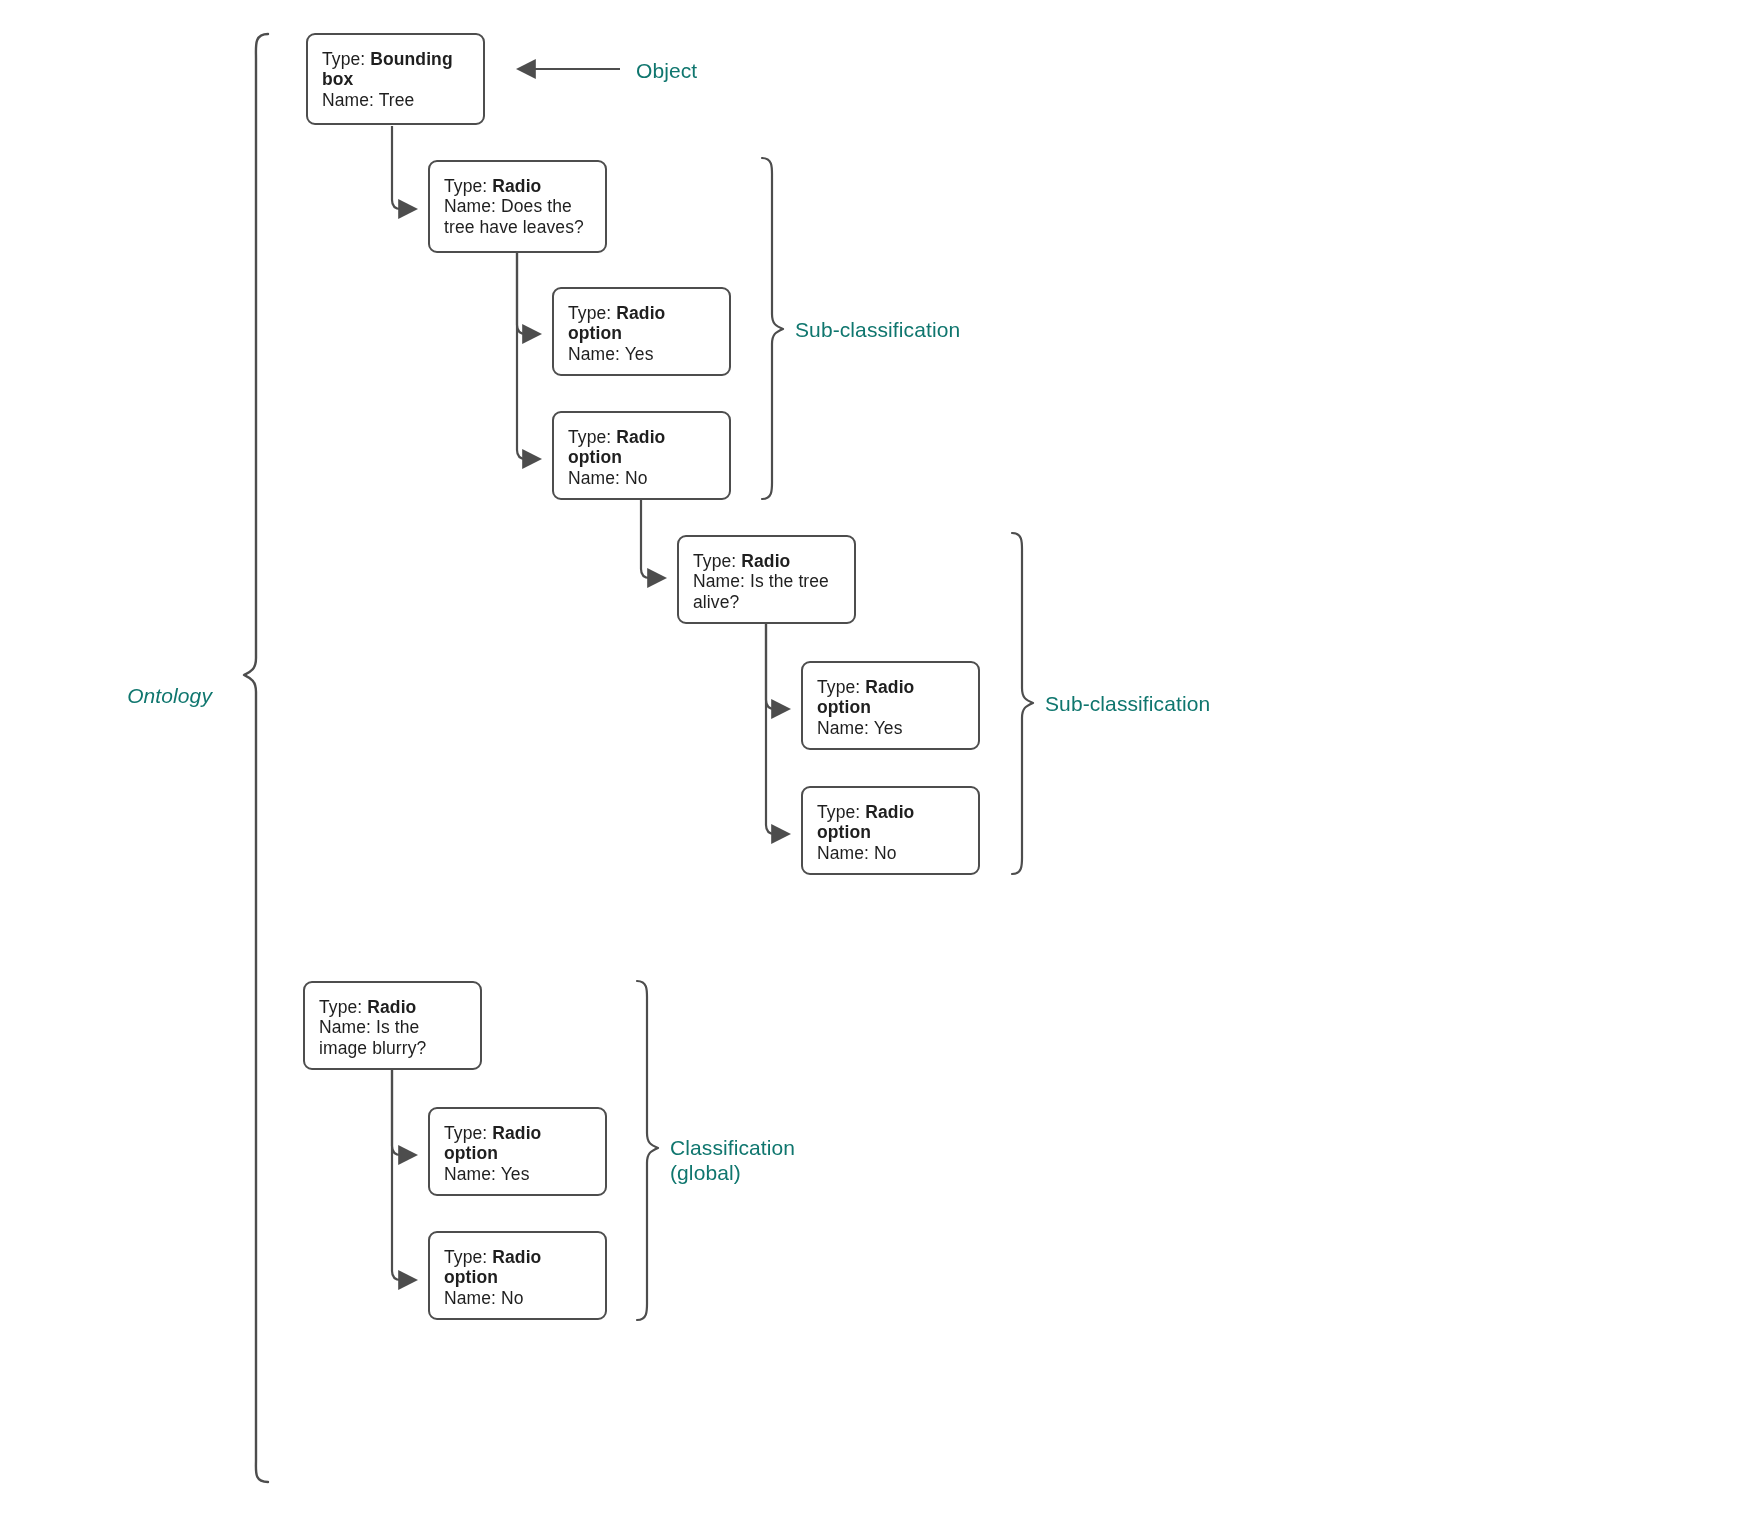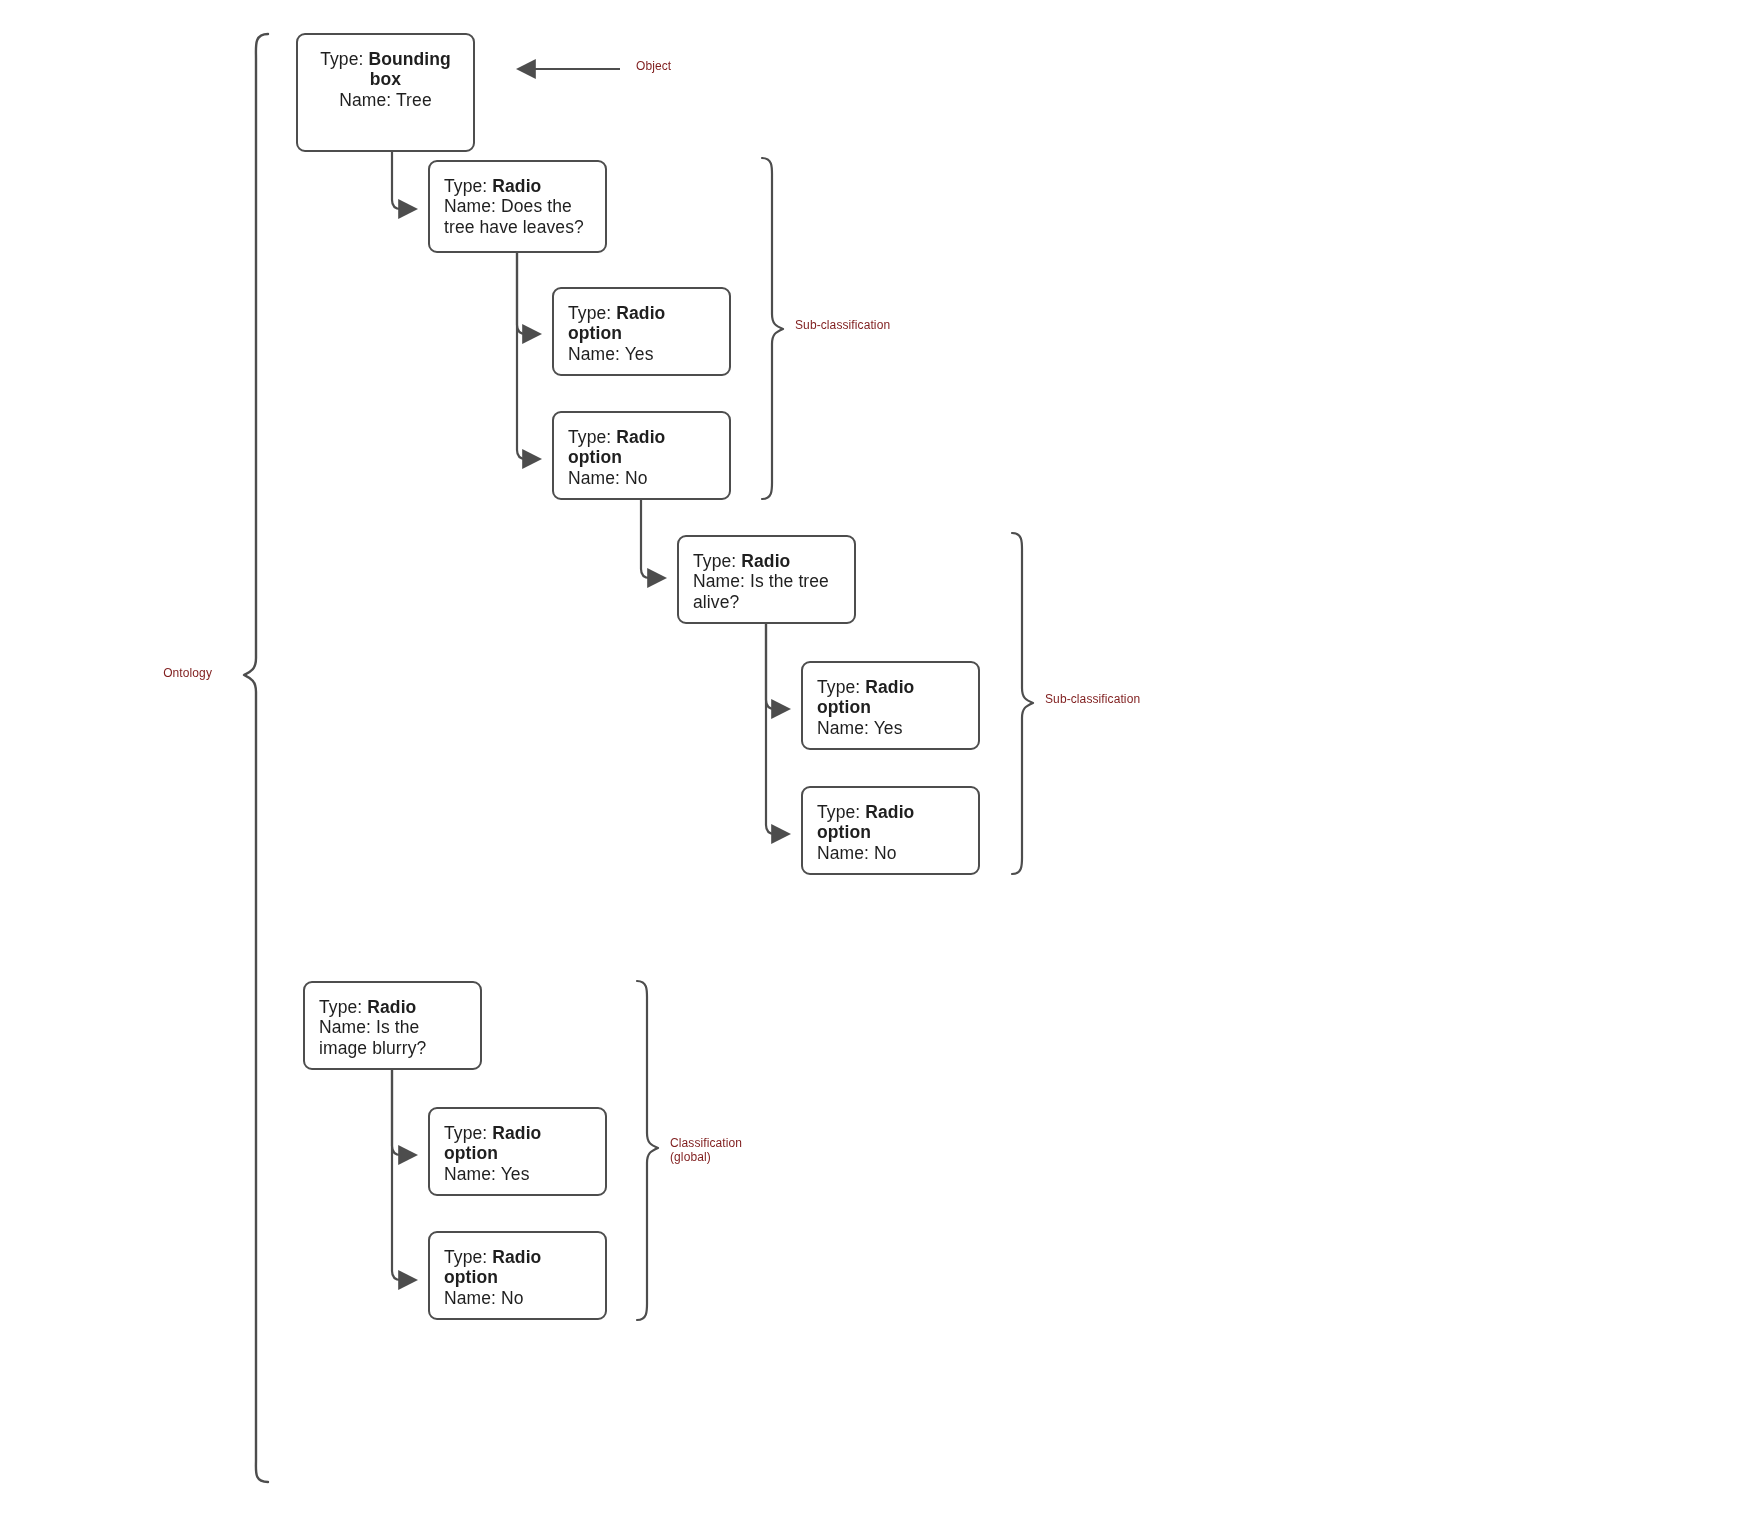--- a/index.html
+++ b/index.html
@@ -38,23 +38,23 @@
     letter-spacing: 0.1px;
   }
   .node .line {
     white-space: normal;
   }
   .node b {
     font-weight: bold;
   }
   .side-label {
     position: absolute;
-    font-size: 12px;
+    font-size: 21px;
     line-height: 1.18;
-    color: #7f1d1d;
+    color: #0f766e;
     white-space: pre-line;
     letter-spacing: 0.1px;
   }
   .label-right {
     text-align: left;
   }
   .label-left {
     text-align: right;
   }
 </style>
@@ -114,21 +114,21 @@
 
     <path d="M 637 981
              C 648 981, 647 991, 647 1001
              L 647 1133
              C 647 1143, 651 1145, 658 1148
              C 651 1151, 647 1153, 647 1163
              L 647 1300
              C 647 1310, 648 1320, 637 1320" fill="none" stroke="#4d4d4d" stroke-width="2.2" stroke-linecap="round" stroke-linejoin="round"></path>
   </svg>
 
-  <div class="node" style="left:296px; top:33px; width:179px; height:119px;text-align:center;">
+  <div class="node" style="left:306px; top:33px; width:179px; height:92px;">
     <div class="line"><span>Type: </span><b>Bounding box</b></div>
     <div class="line"><span>Name: </span><span>Tree</span></div>
   </div>
 
   <div class="node" style="left:428px; top:160px; width:179px; height:93px;">
     <div class="line"><span>Type: </span><b>Radio</b></div>
     <div class="line"><span>Name: </span><span>Does the tree have leaves?</span></div>
   </div>
 
   <div class="node" style="left:552px; top:287px; width:179px; height:89px;">
@@ -173,15 +173,15 @@
 
   <div class="side-label label-right" style="left:636px; top:59px;">Object</div>
 
   <div class="side-label label-right" style="left:795px; top:318px;">Sub-classification</div>
 
   <div class="side-label label-right" style="left:1045px; top:692px;">Sub-classification</div>
 
   <div class="side-label label-right" style="left:670px; top:1136px;">Classification
 (global)</div>
 
-  <div class="side-label label-left" style="left:102px; top:666px; width:110px;">Ontology</div>
+  <div class="side-label label-left" style="left:102px; top:684px; width:110px;font-style:italic;">Ontology</div>
 
 </div>
 
 </body></html>

